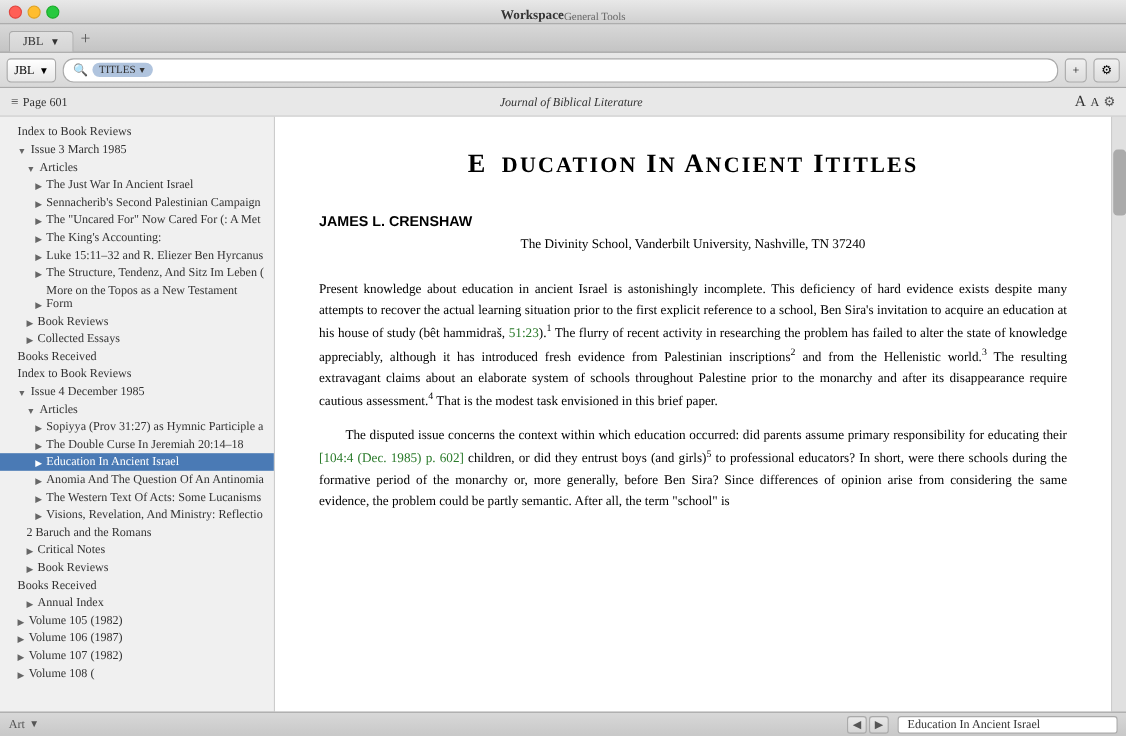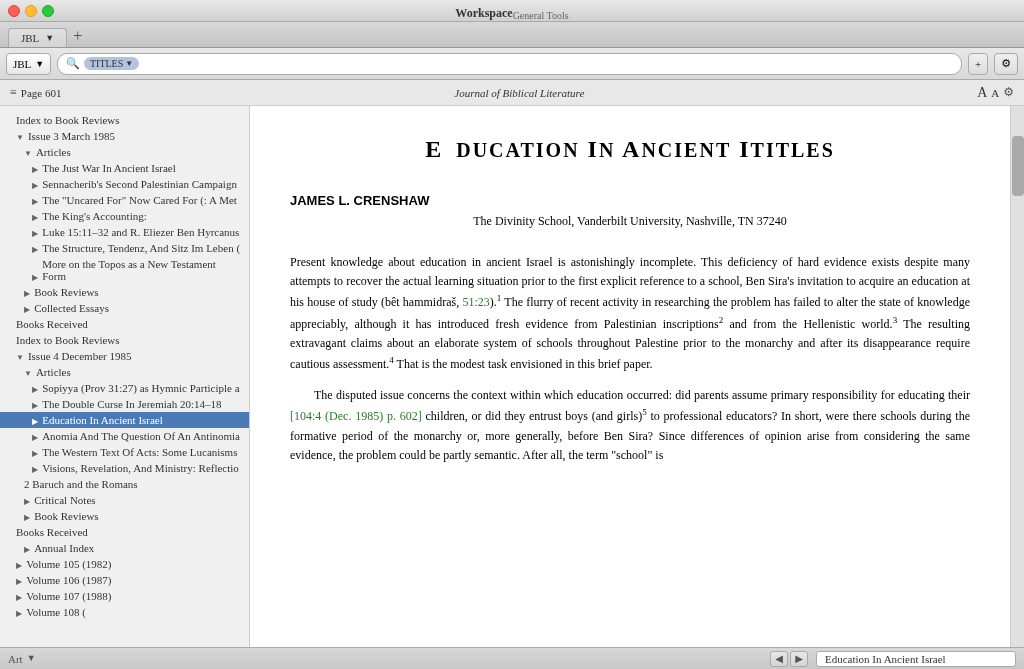--- a/index.html
+++ b/index.html
@@ -470,21 +470,21 @@
       <div class="sidebar-item indent1">
         <span class="triangle">▶</span>
         <span>Volume 105 (1982)</span>
       </div>
       <div class="sidebar-item indent1">
         <span class="triangle">▶</span>
         <span>Volume 106 (1987)</span>
       </div>
       <div class="sidebar-item indent1">
         <span class="triangle">▶</span>
-        <span>Volume 107 (1988)</span>
+        <span>Volume 107 (1982)</span>
       </div>
       <div class="sidebar-item indent1">
         <span class="triangle">▶</span>
         <span>Volume 108 (</span>
       </div>
     </div>
 
     <div class="article-area">
       <div class="article-content">
         <div class="article-title">

